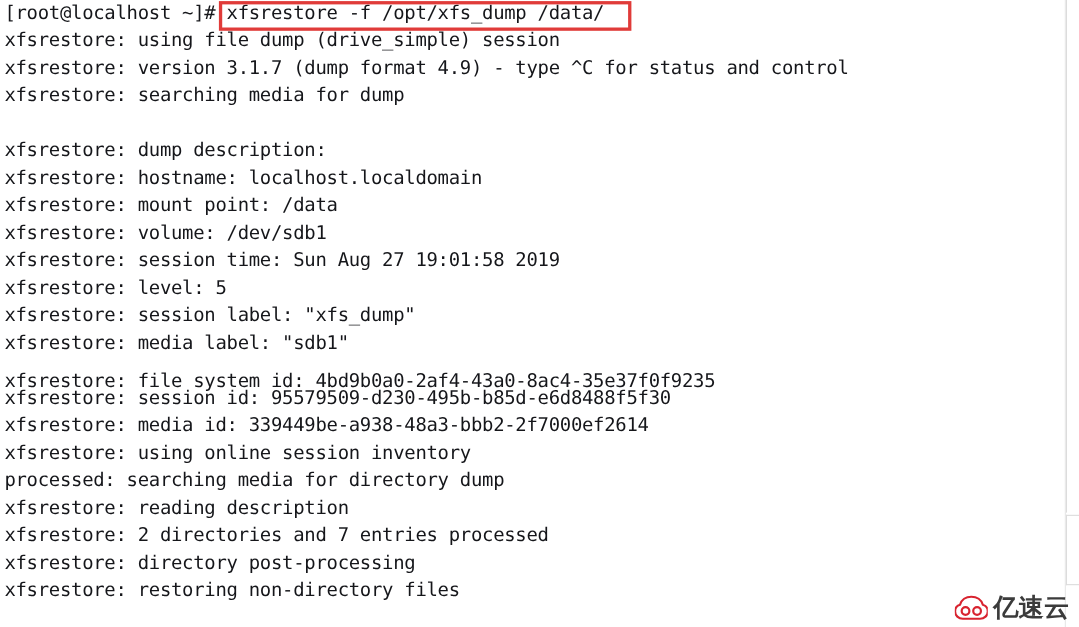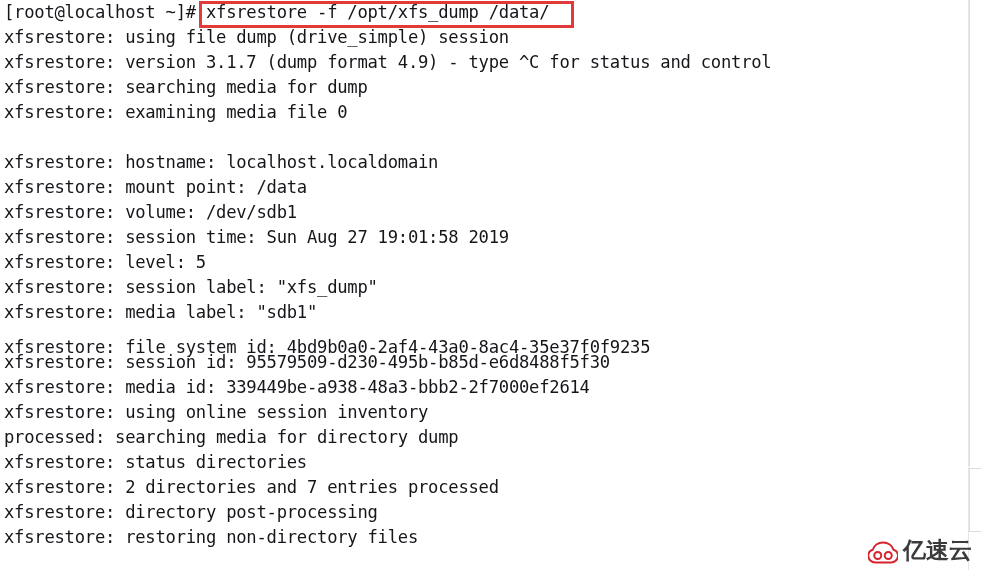--- a/index.html
+++ b/index.html
@@ -94,52 +94,52 @@
     display: flex;
     align-items: center;
     gap: 5px;
   }
   #watermark .wm-logo {
     width: 30px;
     height: 24px;
     flex: 0 0 auto;
   }
   #watermark .wm-text {
-    font-family: Liberation Mono, monospace;
+    font-family: Liberation Sans, sans-serif;
     font-size: 23px;
     font-weight: 700;
     color: #3b3b3b;
     letter-spacing: 0px;
     line-height: 1;
   }
 </style>
 </head>
 <body>
 
 <div id="screen">
 
   <div id="terminal">
     <div class="term-line" style="top:0px">[root@localhost ~]# xfsrestore -f /opt/xfs_dump /data/</div>
     <div class="term-line" style="top:25px">xfsrestore: using file dump (drive_simple) session</div>
     <div class="term-line" style="top:50px">xfsrestore: version 3.1.7 (dump format 4.9) - type ^C for status and control</div>
     <div class="term-line" style="top:75px">xfsrestore: searching media for dump</div>
-    <div class="term-line" style="top:100px">xfsrestore: examining media file 0</div>
+    <div class="term-line" style="top:125px">xfsrestore: dump description:</div>
     <div class="term-line" style="top:150px">xfsrestore: hostname: localhost.localdomain</div>
     <div class="term-line" style="top:175px">xfsrestore: mount point: /data</div>
     <div class="term-line" style="top:200px">xfsrestore: volume: /dev/sdb1</div>
     <div class="term-line" style="top:225px">xfsrestore: session time: Sun Aug 27 19:01:58 2019</div>
     <div class="term-line" style="top:250px">xfsrestore: level: 5</div>
     <div class="term-line" style="top:275px">xfsrestore: session label: "xfs_dump"</div>
     <div class="term-line" style="top:300px">xfsrestore: media label: "sdb1"</div>
     <div class="term-line" style="top:335px">xfsrestore: file system id: 4bd9b0a0-2af4-43a0-8ac4-35e37f0f9235</div>
     <div class="term-line" style="top:350px">xfsrestore: session id: 95579509-d230-495b-b85d-e6d8488f5f30</div>
     <div class="term-line" style="top:375px">xfsrestore: media id: 339449be-a938-48a3-bbb2-2f7000ef2614</div>
     <div class="term-line" style="top:400px">xfsrestore: using online session inventory</div>
     <div class="term-line" style="top:425px">processed: searching media for directory dump</div>
-    <div class="term-line" style="top:450px">xfsrestore: status directories</div>
+    <div class="term-line" style="top:450px">xfsrestore: reading description</div>
     <div class="term-line" style="top:475px">xfsrestore: 2 directories and 7 entries processed</div>
     <div class="term-line" style="top:500px">xfsrestore: directory post-processing</div>
     <div class="term-line" style="top:525px">xfsrestore: restoring non-directory files</div>
   </div>
 
   <div id="cmd-highlight"></div>
 
   <div id="scroll-gutter"></div>
   <div id="scroll-thumb-top"></div>
   <div id="scroll-thumb-bottom"></div>

